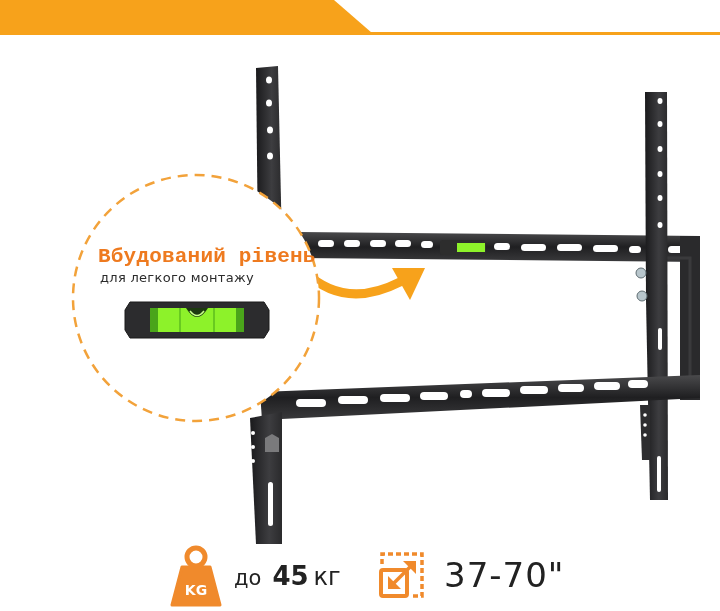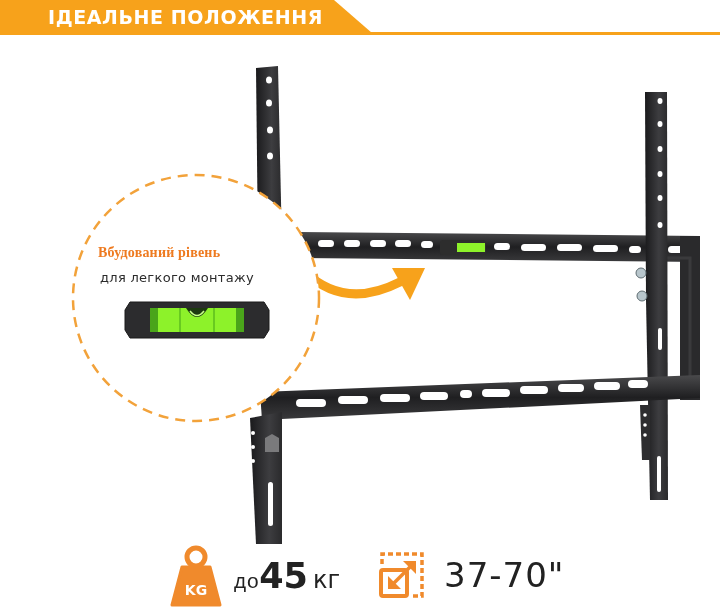--- a/index.html
+++ b/index.html
@@ -13,45 +13,44 @@
       position: absolute; left: 48px; top: 6px; color: #ffffff; font-weight: bold;
       font-size: 19px; letter-spacing: 0.6px; font-family: "DejaVu Sans", sans-serif;
     }
     .mount { position: absolute; left: 0; top: 0; }
     .callout {
       position: absolute; left: 70px; top: 172px; width: 252px; height: 252px;
     }
     .callout-title {
       position: absolute; left: 0; top: 245px; width: 330px; text-align: left;
       padding-left: 100px; box-sizing: border-box;
-      color: #ee7a1f; font-weight: bold; font-size: 14px; font-family: Liberation Serif, serif;
+      color: #ee7a1f; font-weight: bold; font-size: 21px; font-family: Liberation Mono, monospace;
       letter-spacing: 0.2px;
     }
     .callout-sub {
       position: absolute; left: 100px; top: 270px; color: #2b2b2b; font-size: 13px;
       font-family: "DejaVu Sans", sans-serif; letter-spacing: 0.3px;
     }
     .spec { position: absolute; display: flex; align-items: center; }
     .spec-weight { left: 170px; top: 545px; }
     .spec-size { left: 378px; top: 550px; }
     .weight-text { margin-left: 12px; color: #222; font-family: "DejaVu Sans", sans-serif; display: flex; align-items: baseline; }
-    .weight-text .pre { font-size: 21px; margin-right: 0; font-family: Liberation Mono, monospace; }
-    .weight-text .num { font-size: 35px; font-weight: bold; margin-right: 5px; }
+    .weight-text .pre { font-size: 21px; margin-right: 11px; }
+    .weight-text .num { font-size: 26px; font-weight: bold; margin-right: 5px; }
     .weight-text .unit { font-size: 24px; }
     .size-text { margin-left: 18px; color: #222; font-size: 34px; font-family: "DejaVu Sans", sans-serif; letter-spacing: 1px; }
   </style>
 </head>
 <body>
 
 <div class="banner">
   <svg width="720" height="40" viewBox="0 0 720 40">
     <polygon points="0,0 330,0 368,32 720,32 720,35 366,35 0,35" fill="#f7a21b"></polygon>
     <polygon points="0,0 334,0 372,33 0,33" fill="#f7a21b"></polygon>
   </svg>
-  <div class="banner-title">ІДЕАЛЬНЕ ПОЛОЖЕННЯ</div>
 </div>
 
 <svg class="mount" width="720" height="611" viewBox="0 0 720 611">
   <defs>
     <linearGradient id="railG" x1="0" y1="0" x2="0" y2="1">
       <stop offset="0" stop-color="#4a4a4c"></stop>
       <stop offset="0.5" stop-color="#1f1f21"></stop>
       <stop offset="1" stop-color="#3a3a3c"></stop>
     </linearGradient>
     <linearGradient id="armG" x1="0" y1="0" x2="1" y2="0">

